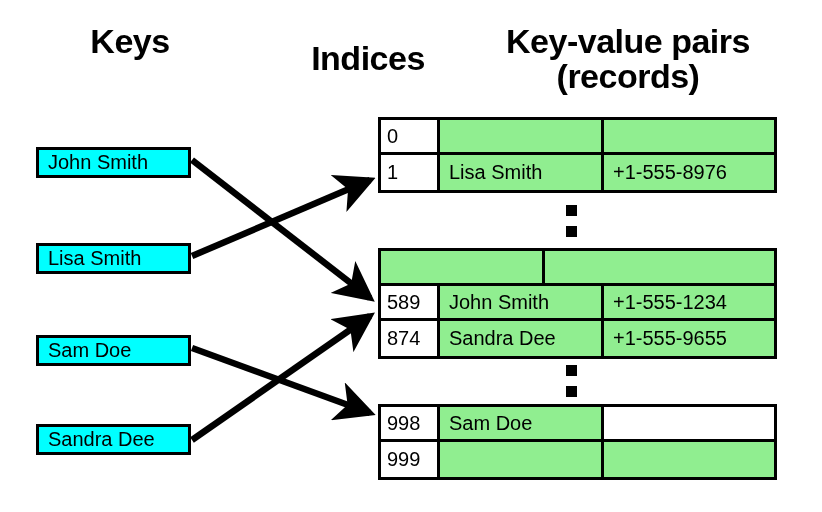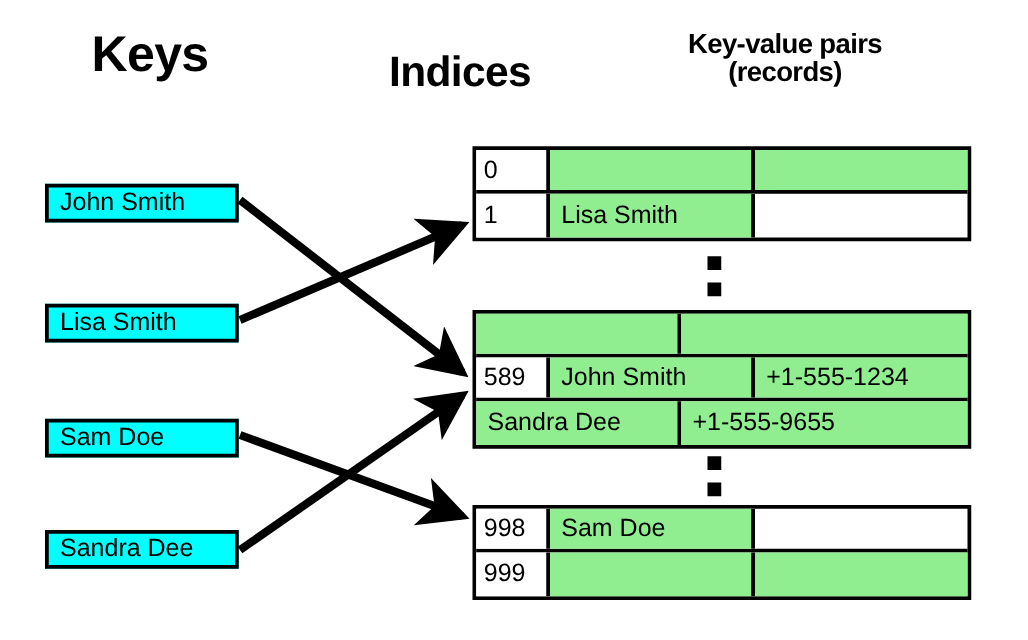--- a/index.html
+++ b/index.html
@@ -20,36 +20,36 @@
   .heading {
     position: absolute;
     font-weight: bold;
     color: #000000;
     text-align: center;
     letter-spacing: -0.5px;
     line-height: 1.04;
     white-space: nowrap;
   }
   #heading-keys {
-    left: 30px;
+    left: 40px;
     top: 24px;
     width: 180px;
-    font-size: 40px;
+    font-size: 34px;
   }
   #heading-indices {
     left: 258px;
     top: 41px;
     width: 220px;
     font-size: 34px;
   }
   #heading-records {
     left: 458px;
     top: 24px;
     width: 340px;
-    font-size: 22px;
+    font-size: 34px;
   }
   #heading-records .records-line2 {
     display: block;
   }
 
   
   .key-box {
     position: absolute;
     left: 36px;
     width: 155px;
@@ -164,39 +164,41 @@
 
   <div class="table-block" style="top:117px">
     <div class="row">
       <div class="cell cell-index">0</div>
       <div class="cell cell-name"></div>
       <div class="cell cell-value"></div>
     </div>
     <div class="row">
       <div class="cell cell-index">1</div>
       <div class="cell cell-name">Lisa Smith</div>
+      <div class="cell cell-value">+1-555-8976</div>
     </div>
   </div>
 
   <div class="vdots" style="left:566px; top:205px">
     <span></span>
     <span></span>
   </div>
 
   <div class="table-block" style="top:248px">
     <div class="row">
       <div class="cell cell-name"></div>
       <div class="cell cell-value"></div>
     </div>
     <div class="row">
       <div class="cell cell-index">589</div>
       <div class="cell cell-name">John Smith</div>
       <div class="cell cell-value">+1-555-1234</div>
     </div>
     <div class="row">
+      <div class="cell cell-index">874</div>
       <div class="cell cell-name">Sandra Dee</div>
       <div class="cell cell-value">+1-555-9655</div>
     </div>
   </div>
 
   <div class="vdots" style="left:566px; top:365px">
     <span></span>
     <span></span>
   </div>
 

